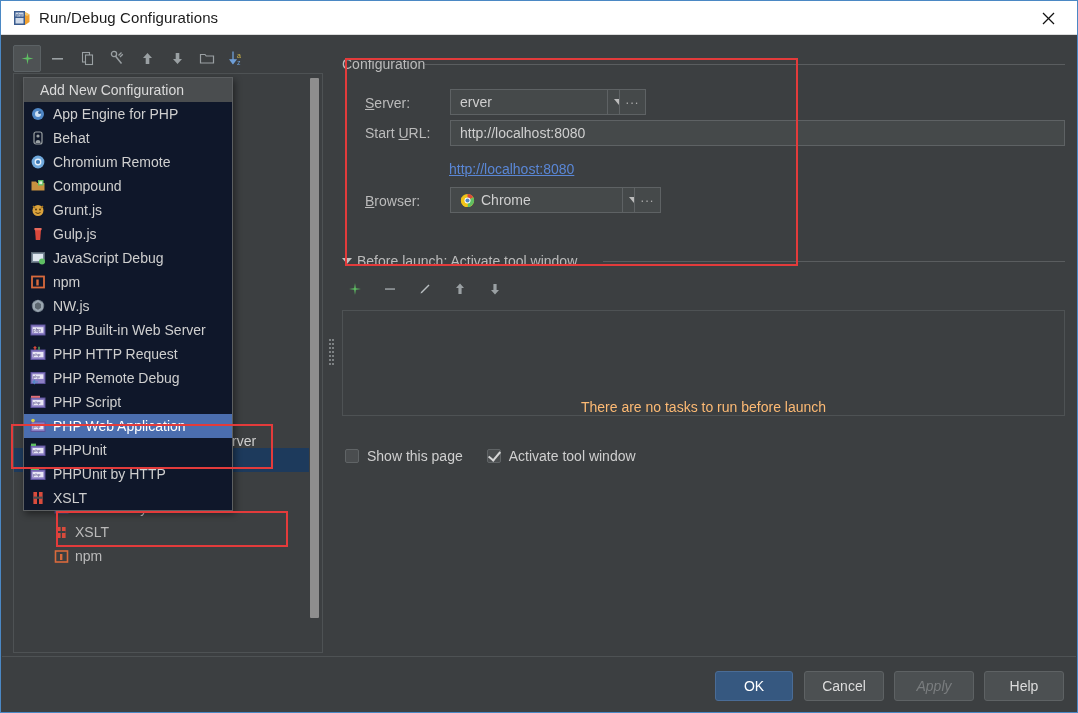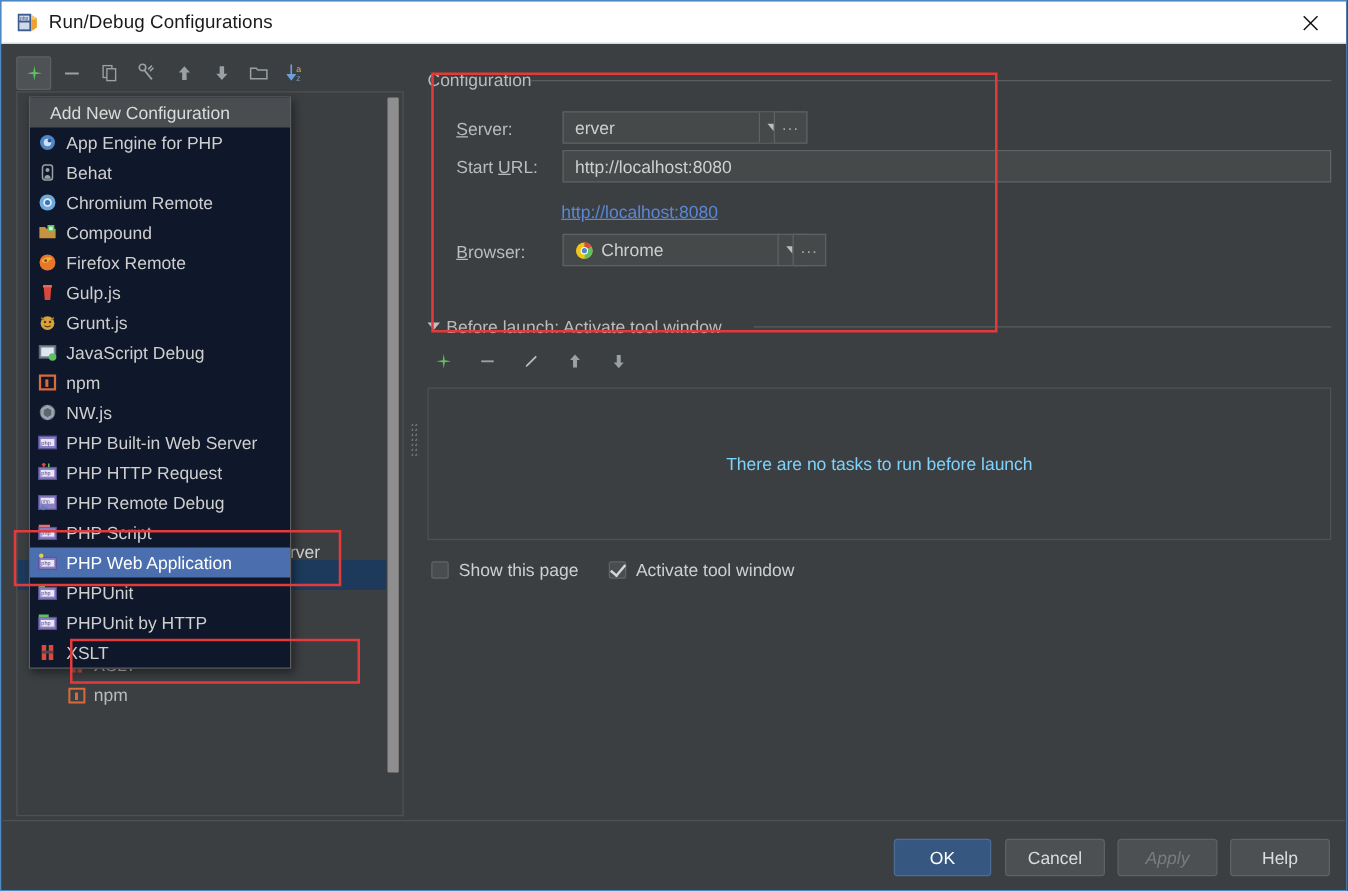--- a/index.html
+++ b/index.html
@@ -240,25 +240,25 @@
     position: absolute; left: 8px; top: 236px;
     display: flex; align-items: center; gap: 15px;
   }
   .bl-tbbtn {
     width: 20px; height: 20px;
     display: flex; align-items: center; justify-content: center;
   }
 
   .task-area {
     position: absolute; left: 5px; top: 267px;
-    width: 723px; height: 122px;
+    width: 723px; height: 106px;
     border: 1px solid #4e5254;
     background: #3c3f41;
-    display: flex; align-items: center; justify-content: center;
-    font-size: 14px; color: #7dd3fc;
+    display: flex; align-items: flex-end; justify-content: center;
+    font-size: 14px; color: #fdba74;
   }
 
   .checkrow {
     position: absolute; left: 8px; top: 405px;
     display: flex; align-items: center;
     font-size: 14px; color: #cfcfcf;
   }
   .cbox {
     width: 14px; height: 14px;
     background: #4a4d4f;
@@ -501,52 +501,42 @@
       <span class="ic">
         <svg width="16" height="16" viewBox="0 0 16 16">
             <path d="M1.5 3.5 L6 3.5 L7.2 5 L14.5 5 L14.5 12.5 L1.5 12.5 Z" fill="#c8923f"></path>
             <rect x="8" y="2" width="5.5" height="5.5" fill="#5fbf63"></rect>
             <rect x="9.3" y="3.3" width="2.9" height="2.9" fill="#dff0d8"></rect>
           </svg>
       </span>
       <span>Compound</span>
     </div>
 
-    <div class="popup-item">
-      <span class="ic">
-        <svg width="16" height="16" viewBox="0 0 16 16">
-            <circle cx="8" cy="8" r="6.4" fill="#e8762c"></circle>
-            <path d="M3 7 q4 -5 9 -2 q-3 1 -4 3 q-2 1 -5 -1" fill="#f0b03c"></path>
-            <circle cx="6.5" cy="6.5" r="1.1" fill="#8e3a10"></circle>
-          </svg>
-      </span>
-      <span>Firefox Remote</span>
-    </div>
-
-    <div class="popup-item">
-      <span class="ic">
-        <svg width="16" height="16" viewBox="0 0 16 16">
-            <path d="M5 4 L11 4 L10.2 14 L5.8 14 Z" fill="#d9483c"></path>
-            <rect x="4.4" y="2" width="7.2" height="2.2" rx="0.6" fill="#e86a5c"></rect>
-          </svg>
-      </span>
-      <span>Gulp.js</span>
-    </div>
 
     <div class="popup-item">
       <span class="ic">
         <svg width="16" height="16" viewBox="0 0 16 16">
             <circle cx="8" cy="8.5" r="5.5" fill="#d9a23c"></circle>
             <circle cx="6" cy="7.5" r="1" fill="#5a3c10"></circle>
             <circle cx="10" cy="7.5" r="1" fill="#5a3c10"></circle>
             <path d="M5.5 10.5 q2.5 2 5 0" stroke="#5a3c10" stroke-width="1" fill="none"></path>
             <path d="M3 4 L5 6 M13 4 L11 6" stroke="#a8771f" stroke-width="1.4"></path>
           </svg>
       </span>
       <span>Grunt.js</span>
+    </div>
+
+    <div class="popup-item">
+      <span class="ic">
+        <svg width="16" height="16" viewBox="0 0 16 16">
+            <path d="M5 4 L11 4 L10.2 14 L5.8 14 Z" fill="#d9483c"></path>
+            <rect x="4.4" y="2" width="7.2" height="2.2" rx="0.6" fill="#e86a5c"></rect>
+          </svg>
+      </span>
+      <span>Gulp.js</span>
     </div>
 
     <div class="popup-item">
       <span class="ic">
         <svg width="16" height="16" viewBox="0 0 16 16">
             <rect x="1.5" y="2.5" width="13" height="10" fill="#7a8a99" stroke="#5b6874" stroke-width="1"></rect>
             <rect x="3" y="4" width="10" height="7" fill="#dfe7ef"></rect>
             <circle cx="12" cy="11.5" r="3" fill="#5fbf63"></circle>
           </svg>
       </span>

